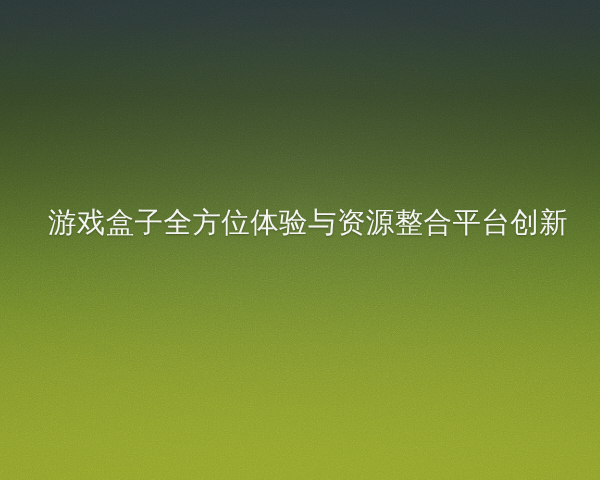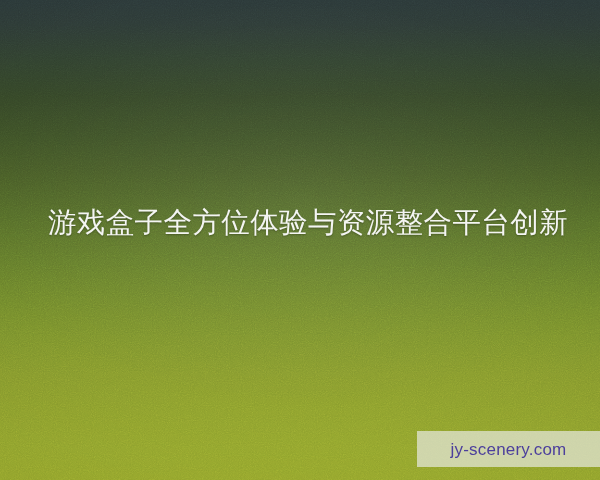--- a/index.html
+++ b/index.html
@@ -119,17 +119,14 @@
         <feColorMatrix type="saturate" values="0.12"></feColorMatrix>
       </filter>
       <rect width="600" height="480" filter="url(#grain)"></rect>
     </svg>
   </div>
 
   <div class="title-block">
     <span class="title-line">游戏盒子全方位体验与资源整合平台创新</span>
   </div>
 
-  <div class="watermark">
-    <span class="watermark-text">jy-scenery.com</span>
-  </div>
 
 </div>
 
 </body></html>

